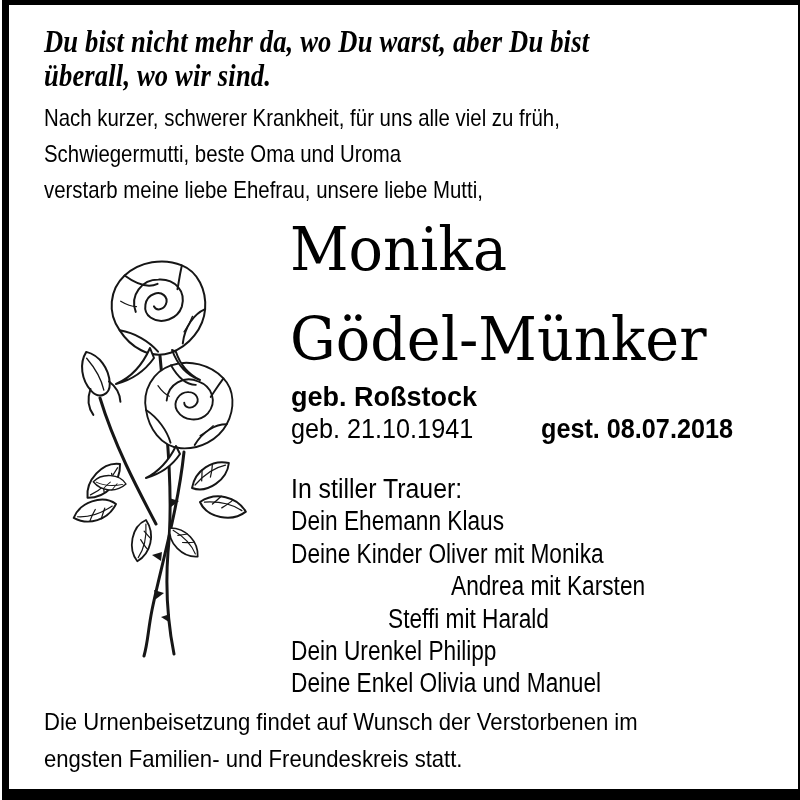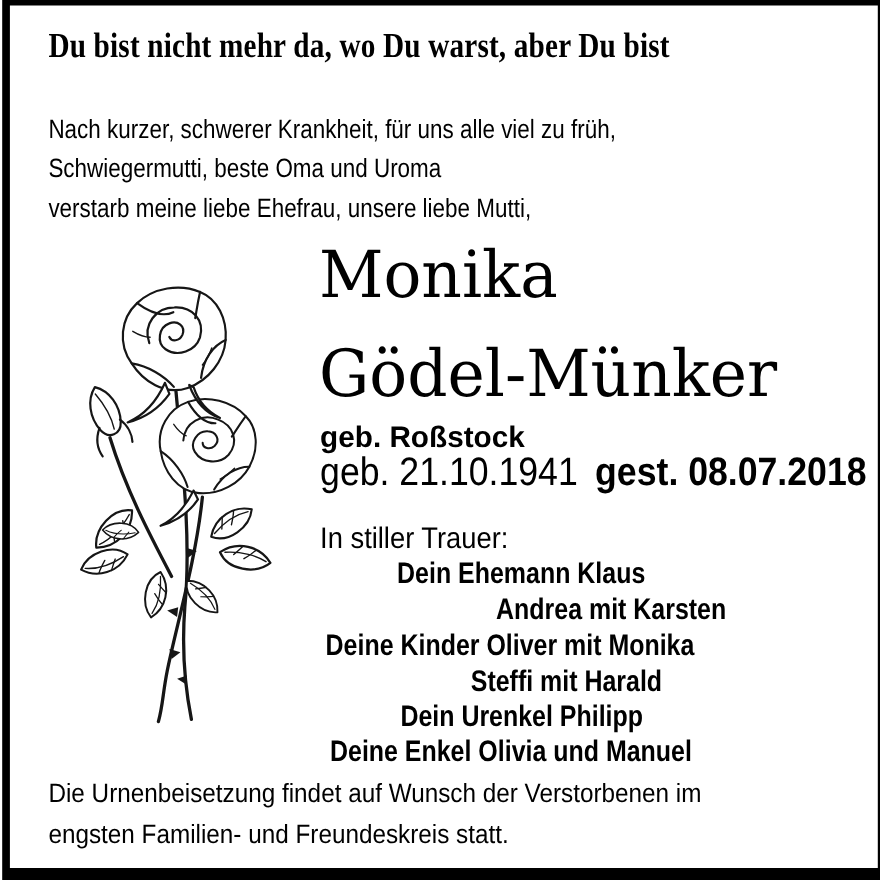--- a/index.html
+++ b/index.html
@@ -24,52 +24,52 @@
   .cond{display:inline-block;white-space:nowrap;transform-origin:0 50%;}
   .sx83{transform:scaleX(.83);}
   .sx84{transform:scaleX(.84);}
   .sx85{transform:scaleX(.85);}
   .sx90{transform:scaleX(.90);}
   .sx92{transform:scaleX(.92);}
 
   .quote{
     left:44px;top:24px;
     font-family:"Liberation Serif", serif;
-    font-weight:bold;
+    font-weight:bold;font-style:italic;
     font-size:32px;line-height:34px;
     letter-spacing:.2px;
   }
   .intro{
     left:44px;top:100px;
     font-size:24px;line-height:36px;
   }
   .name-block{
     left:290px;top:205px;
     font-family:"DejaVu Serif", serif;
     font-size:59px;line-height:90px;
     font-weight:normal;
   }
   .name-block .cond{transform:scaleX(.97);}
   .maiden{
     left:291px;top:383px;
     font-size:27px;font-weight:bold;line-height:28px;
   }
   .dates{
     left:291px;top:414px;
-    font-size:36px;line-height:30px;
+    font-size:28px;line-height:30px;
     width:480px;height:32px;
   }
   .dates .death{position:absolute;left:250px;top:0;font-weight:bold;}
   .trauer{
     left:291px;top:473px;
     font-size:27px;line-height:32.4px;
   }
-  .trauer .m-row{font-weight:bold;text-align:center;}
+  .trauer .m-row{font-weight:normal;}
   .indent-a{margin-left:160px;}
-  .indent-b{margin-left:72px;}
+  .indent-b{margin-left:97px;}
   .closing{
     left:44px;top:703px;
     font-size:24px;line-height:37px;
   }
   .roses{
     left:50px;top:252px;width:212px;height:412px;
   }
   .ln{stroke:#161616;fill:none;stroke-width:2;stroke-linecap:round;stroke-linejoin:round;}
   .lnf{stroke:#161616;fill:#ffffff;stroke-width:2;stroke-linejoin:round;}
   .lnt{stroke:#161616;fill:none;stroke-width:1.3;stroke-linecap:round;}
@@ -78,20 +78,21 @@
 </style>
 </head>
 <body>
 
 <div class="page">
 
   <div class="frame"></div>
 
   <div class="abs quote">
     <div class="line"><span class="cond sx83">Du bist nicht mehr da, wo Du warst, aber Du bist</span></div>
+    <div class="line"><span class="cond sx83">überall, wo wir sind.</span></div>
   </div>
 
   <div class="abs intro">
     <div class="line"><span class="cond sx85">Nach kurzer, schwerer Krankheit, für uns alle viel zu früh,</span></div>
     <div class="line"><span class="cond sx85">Schwiegermutti, beste Oma und Uroma</span></div>
     <div class="line"><span class="cond sx85">verstarb meine liebe Ehefrau, unsere liebe Mutti,</span></div>
   </div>
 
   <svg class="abs roses" viewBox="0 0 212 412" aria-hidden="true">
     <defs>
@@ -155,22 +156,22 @@
   </div>
 
   <div class="abs dates">
     <span class="cond sx90 birth">geb. 21.10.1941</span>
     <span class="death"><span class="cond sx90">gest. 08.07.2018</span></span>
   </div>
 
   <div class="abs trauer">
     <div class="line"><span class="cond sx92">In stiller Trauer:</span></div>
     <div class="line m-row"><span class="cond sx84">Dein Ehemann Klaus</span></div>
+    <div class="line m-row"><span class="cond sx84">Deine Kinder Oliver mit Monika</span></div>
     <div class="line m-row indent-a"><span class="cond sx84">Andrea mit Karsten</span></div>
-    <div class="line m-row"><span class="cond sx84">Deine Kinder Oliver mit Monika</span></div>
     <div class="line m-row indent-b"><span class="cond sx84">Steffi mit Harald</span></div>
     <div class="line m-row"><span class="cond sx84">Dein Urenkel Philipp</span></div>
     <div class="line m-row"><span class="cond sx84">Deine Enkel Olivia und Manuel</span></div>
   </div>
 
   <div class="abs closing">
     <div class="line"><span class="cond sx92">Die Urnenbeisetzung findet auf Wunsch der Verstorbenen im</span></div>
     <div class="line"><span class="cond sx92">engsten Familien- und Freundeskreis statt.</span></div>
   </div>
 

